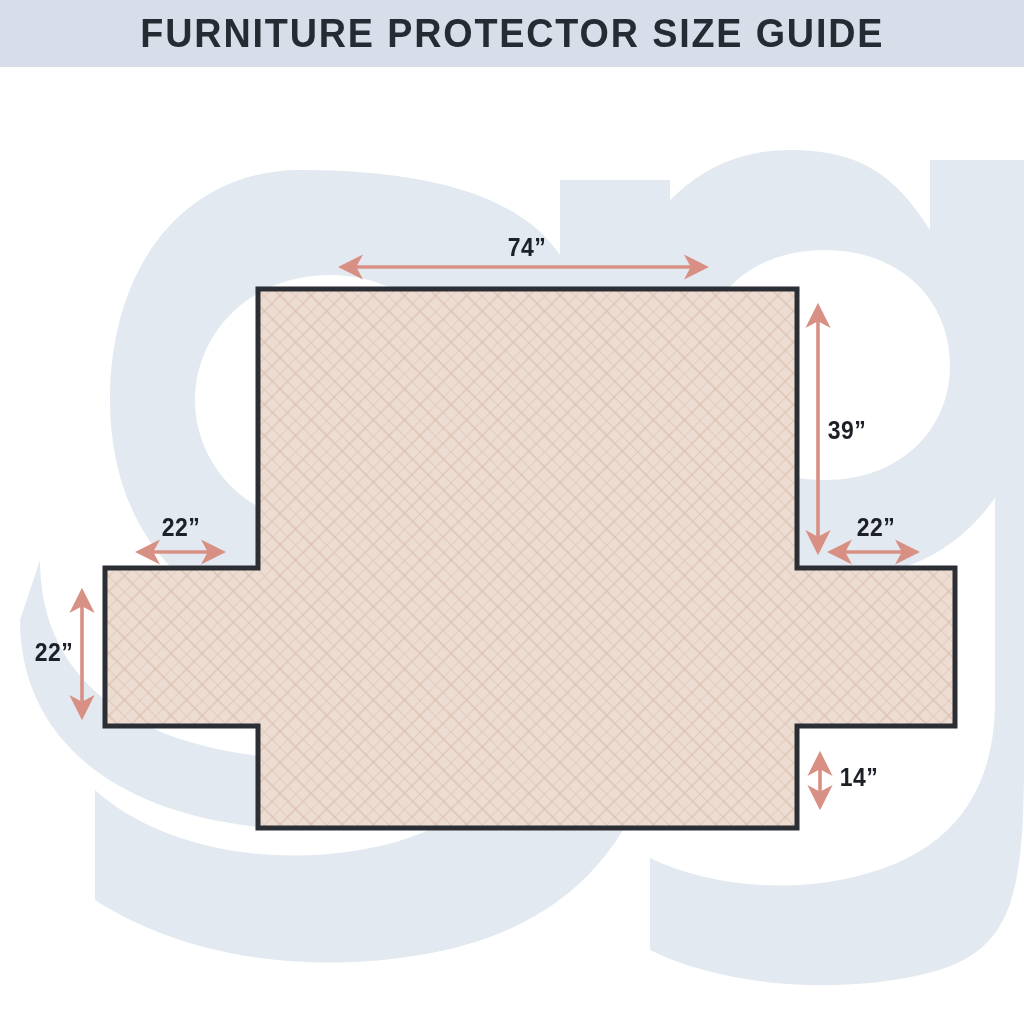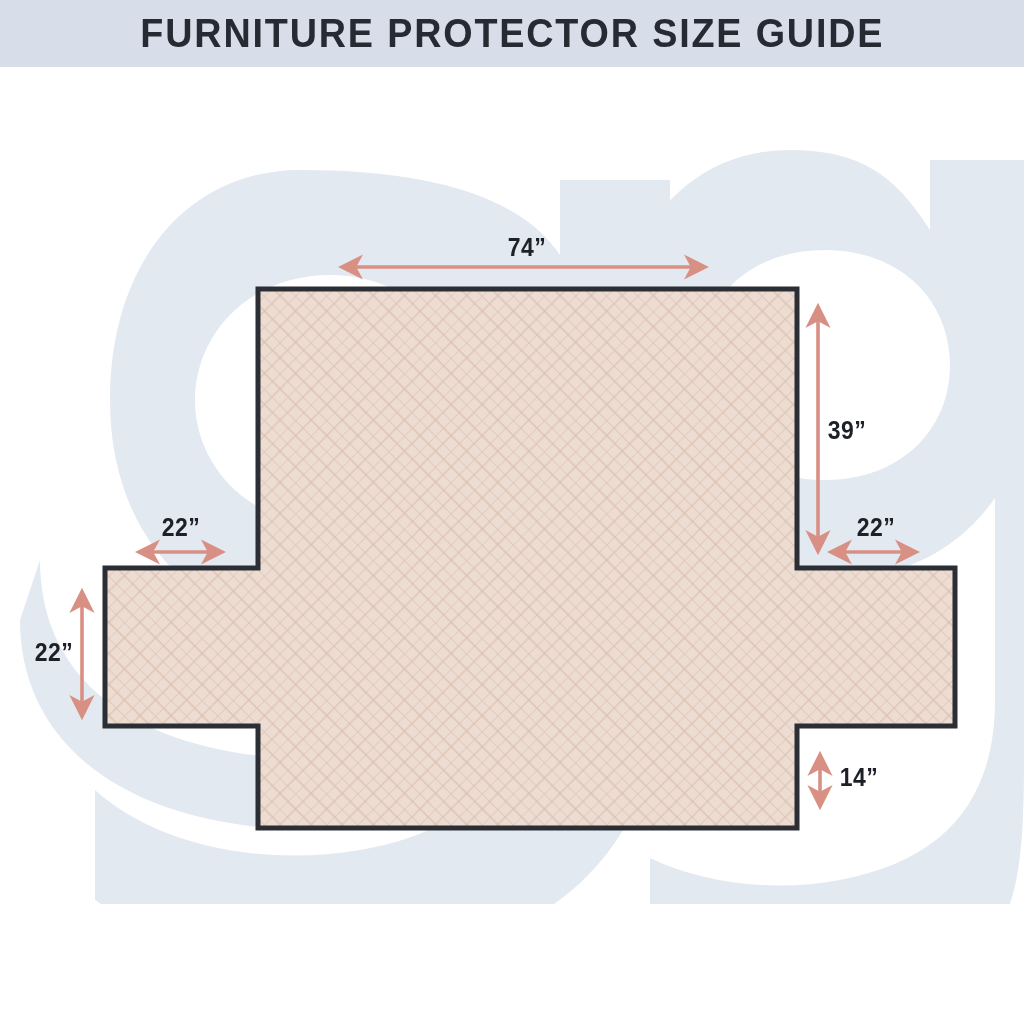--- a/index.html
+++ b/index.html
@@ -8,21 +8,21 @@
     width: 1024px;
     height: 1024px;
     overflow: hidden;
     font-family: "Liberation Sans", sans-serif;
     background: #ffffff;
   }
 
   #canvas {
     position: relative;
     width: 1024px;
-    height: 904px;
+    height: 1024px;
     background: #ffffff;
     overflow: hidden;
   }
 
   
   #watermark {
     position: absolute;
     inset: 0;
     z-index: 0;
     pointer-events: none;

